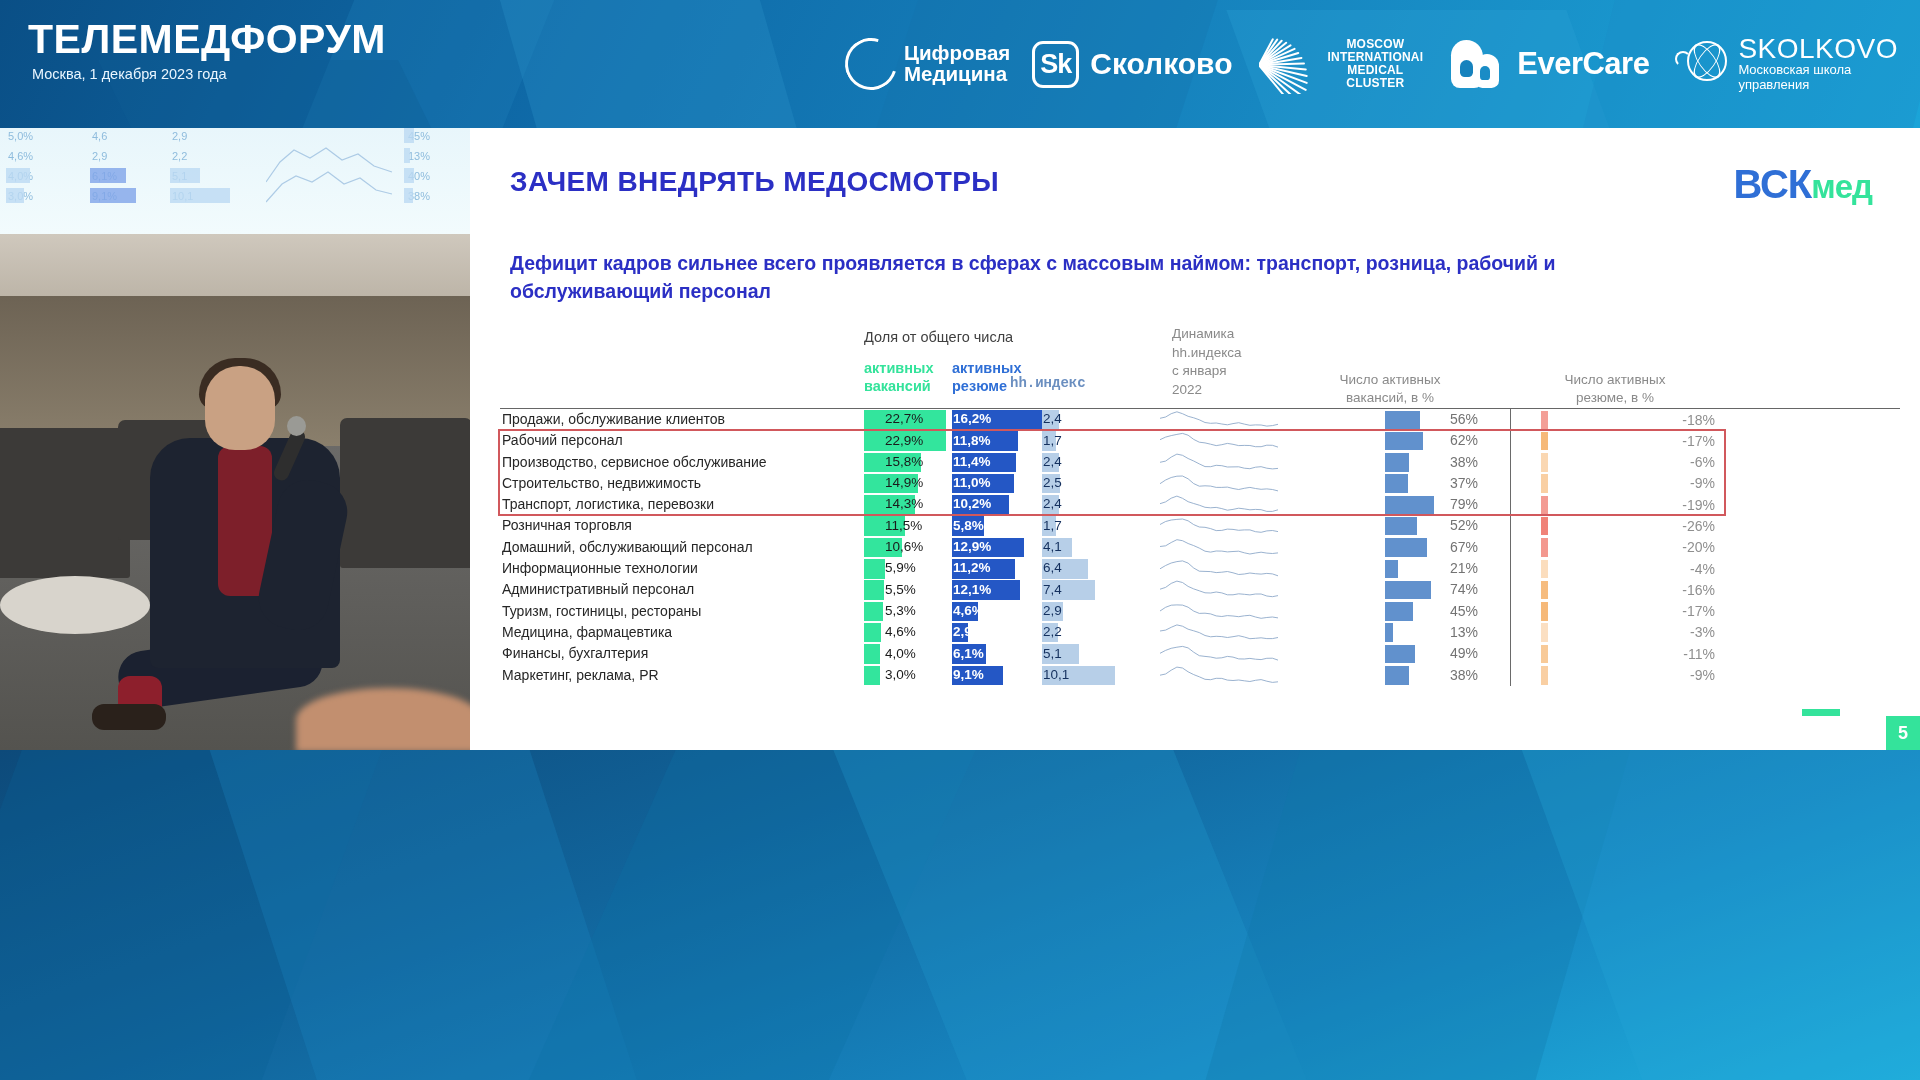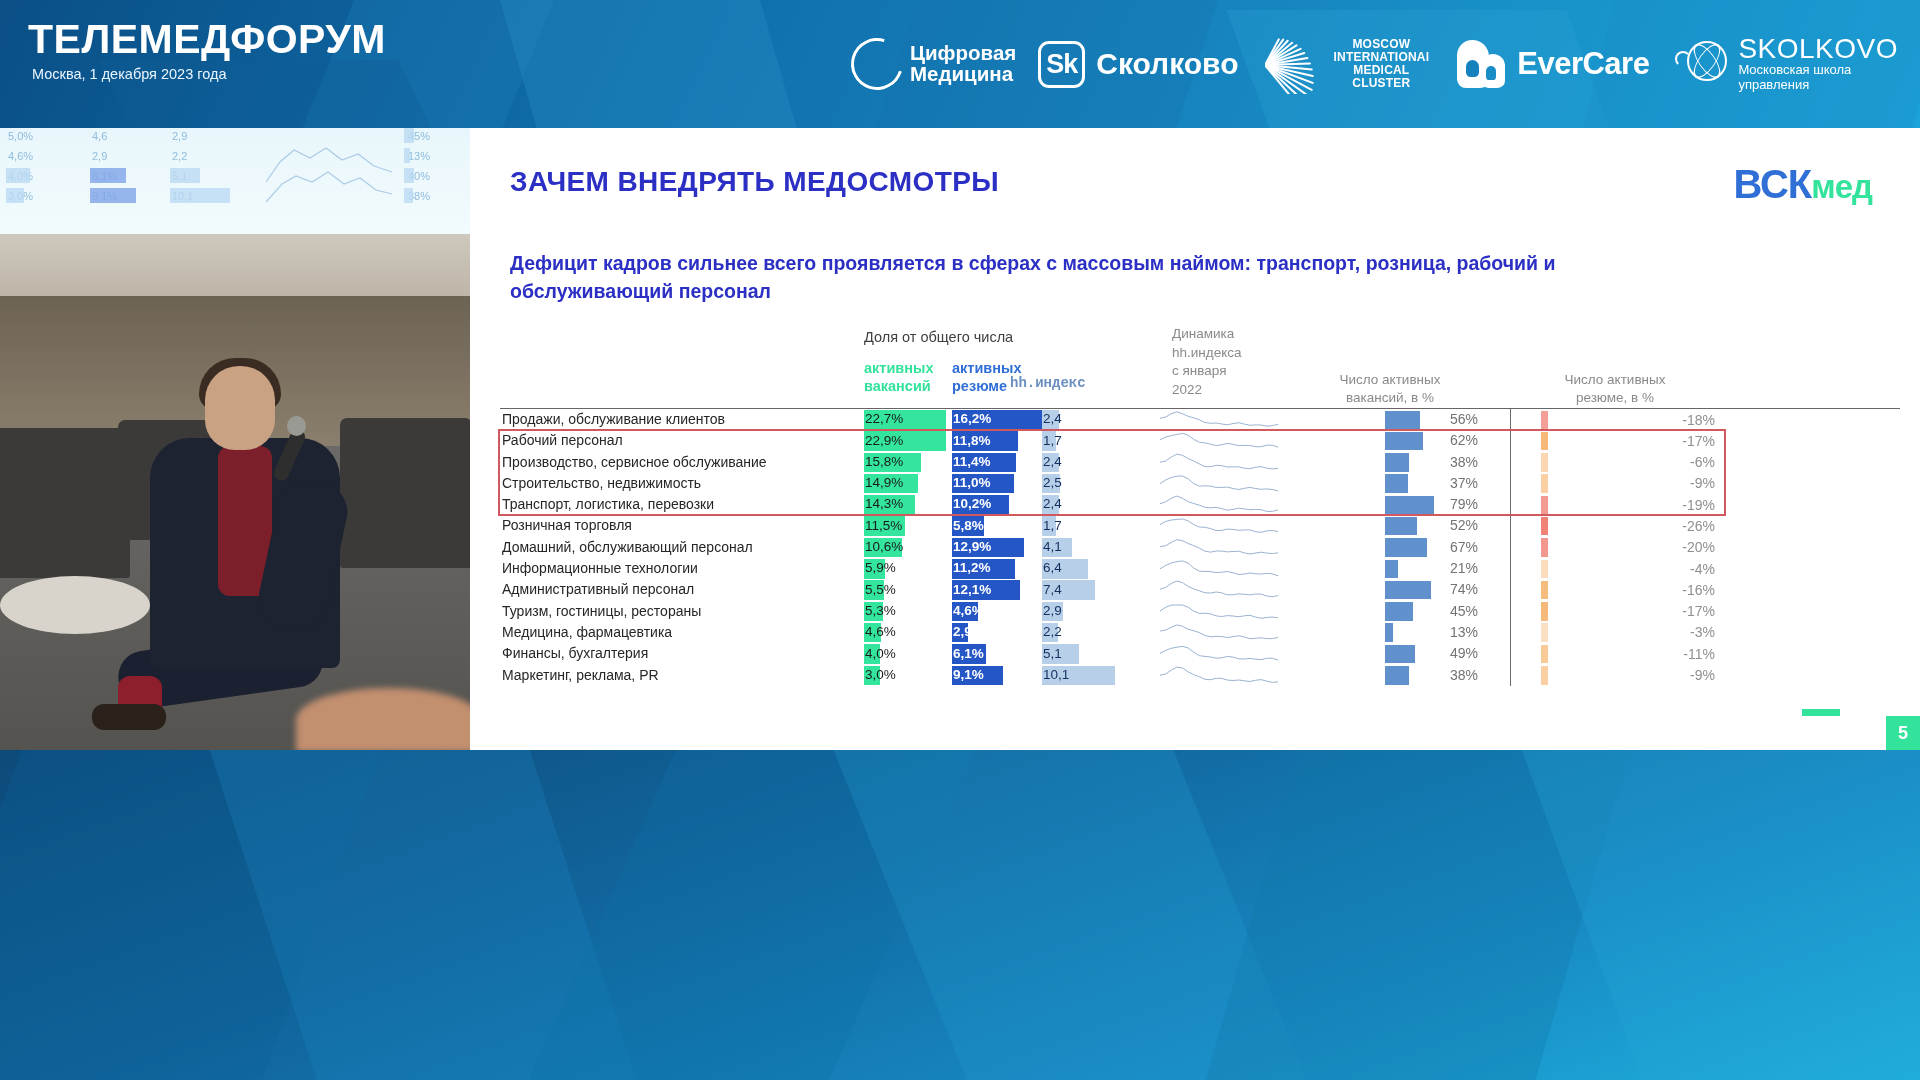--- a/index.html
+++ b/index.html
@@ -37,21 +37,21 @@
 
   
   .mimc { gap:7px; padding-right:24px; }
   .mimc-fan { width:62px; height:60px; position:relative; overflow:hidden; }
   .mimc-fan i { position:absolute; left:0; top:50%; width:64px; height:1.6px;
                 background:#fff; transform-origin:0 50%; border-radius:2px; }
   .mimc-txt { font-size:12px; font-weight:700; line-height:1.08; text-align:center;
               letter-spacing:.2px; }
 
   
-  .ec { gap:8px; padding-right:26px; }
+  .ec { gap:14px; padding-right:26px; }
   .ec-mark { width:56px; height:52px; position:relative; }
   .ec-mark .b1 { position:absolute; left:4px; top:2px; width:32px; height:48px;
                  background:#fff; border-radius:24px 26px 14px 14px; }
   .ec-mark .b2 { position:absolute; left:28px; top:16px; width:24px; height:34px;
                  background:#fff; border-radius:18px 18px 11px 11px; }
   .ec-mark .n1 { position:absolute; left:13px; top:22px; width:13px; height:17px;
                  background:#1682bd; border-radius:7px 7px 5px 5px; }
   .ec-mark .n2 { position:absolute; left:33px; top:28px; width:10px; height:14px;
                  background:#1a8cc6; border-radius:6px 6px 4px 4px; }
   .ec-word { font-size:31px; font-weight:700; letter-spacing:-.5px; }
@@ -152,21 +152,21 @@
             white-space:nowrap; }
   .cell-vac { position:absolute; left:364px; top:0px; height:21.3px; }
   .cell-res { position:absolute; left:452px; top:0px; height:21.3px; }
   .cell-hh  { position:absolute; left:542px; top:0px; height:21.3px; }
   .bar { position:absolute; left:0; top:1px; height:19.5px; }
   .bar-vac { background:#33e59d; }
   .bar-res { background:#2457c5; }
   .bar-hh  { background:#b7cfe8; }
   .val { position:absolute; left:1px; top:2.3px; font-size:13.5px; z-index:2;
          white-space:nowrap; }
-  .val-dark { color:#1a1a1a; }
+  .val-dark { color:#1a1a1a;padding-left:20px; }
   .val-white{ color:#ffffff; font-weight:600; }
   .val-hh   { color:#14305e; }
 
   .spark { position:absolute; left:660px; top:1px; width:120px; height:19px; }
 
   .cell-chg1 { position:absolute; left:790px; top:0; width:200px; height:21.3px; }
   .chg1-bar  { position:absolute; left:95px; top:1.5px; height:18.5px;
                background:#6191cd; }
   .chg1-txt  { position:absolute; right:12px; top:2px; font-size:14px; color:#737373; }
   .cell-chg2 { position:absolute; left:1010px; top:0; width:215px; height:21.3px;

